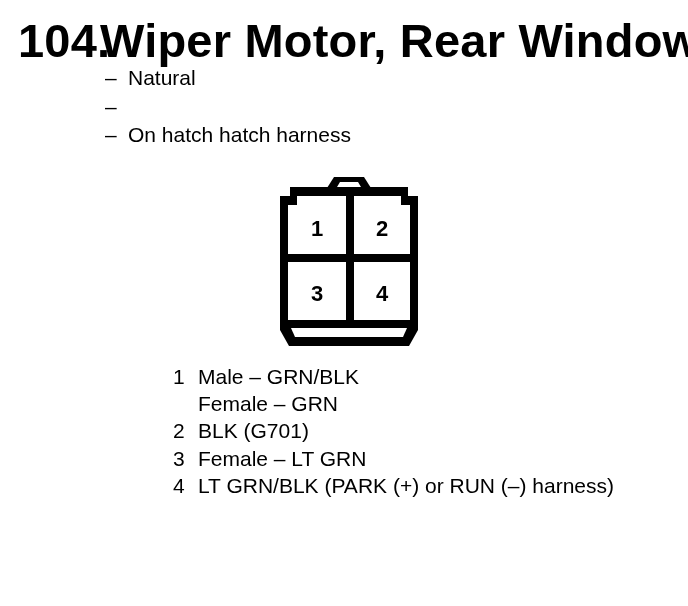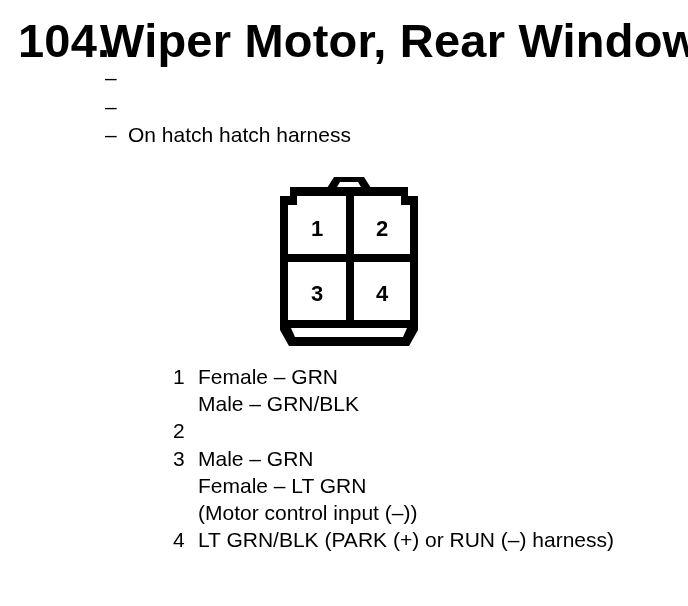--- a/index.html
+++ b/index.html
@@ -76,20 +76,21 @@
 
 <div class="page">
 
   <div class="title-row">
     <span class="num">104.</span><span>Wiper Motor, Rear Window</span>
   </div>
 
   <div class="notes">
     <div class="note-line">
       <span class="bullet">–</span>
+      <span>Natural</span>
     </div>
     <div class="note-line">
       <span class="bullet">–</span>
     </div>
     <div class="note-line">
       <span class="bullet">–</span>
       <span>On hatch hatch harness</span>
     </div>
   </div>
 
@@ -111,35 +112,36 @@
     <text x="382" y="236" text-anchor="middle">2</text>
     <text x="317" y="301" text-anchor="middle">3</text>
     <text x="382" y="301" text-anchor="middle">4</text>
   </svg>
 
   <div class="pinout">
 
     <div class="pin-row">
       <span class="pin-num">1</span>
       <div class="pin-lines">
+        <div>Male – GRN/BLK</div>
         <div>Female – GRN</div>
-        <div>Male – GRN/BLK</div>
       </div>
     </div>
 
     <div class="pin-row">
       <span class="pin-num">2</span>
+      <div class="pin-lines">
+        <div>BLK (G701)</div>
+      </div>
     </div>
 
     <div class="pin-row">
       <span class="pin-num">3</span>
       <div class="pin-lines">
-        <div>Male – GRN</div>
         <div>Female – LT GRN</div>
-        <div>(Motor control input (–))</div>
       </div>
     </div>
 
     <div class="pin-row">
       <span class="pin-num">4</span>
       <div class="pin-lines">
         <div>LT GRN/BLK (PARK (+) or RUN (–) harness)</div>
       </div>
     </div>
 

